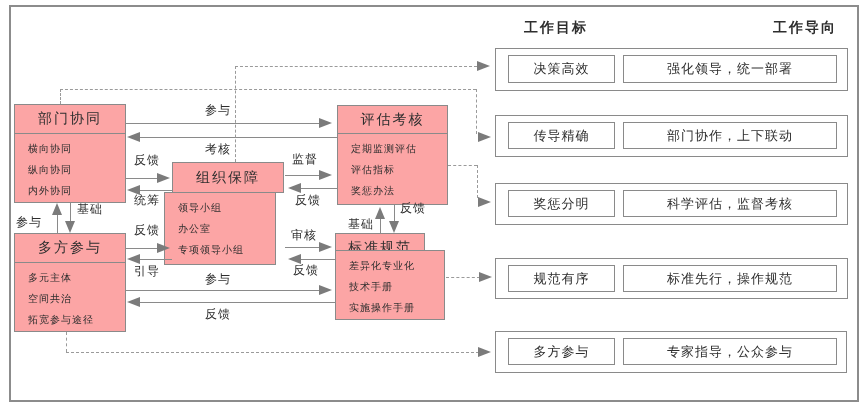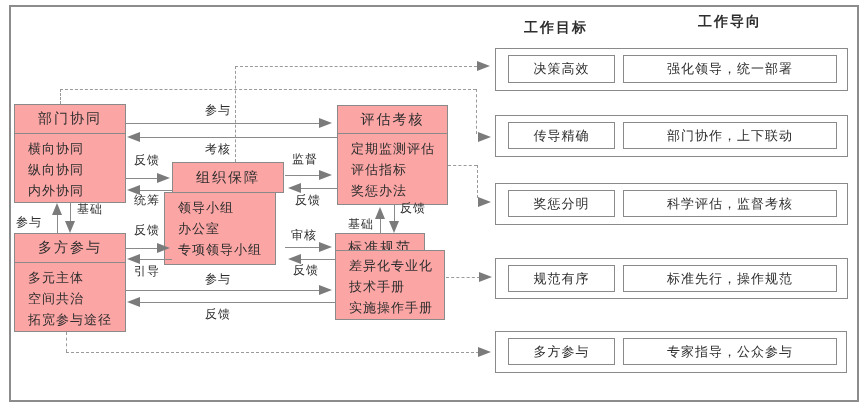--- a/index.html
+++ b/index.html
@@ -3,21 +3,21 @@
 <meta charset="utf-8">
 <style>
   html,body{margin:0;padding:0;background:#ffffff;}
   .canvas{
     position:relative;width:866px;height:407px;background:#ffffff;overflow:hidden;
     font-family:"Liberation Serif","DejaVu Serif",serif;color:#2e2e2e;
   }
   .frame{position:absolute;left:9px;top:5px;width:846px;height:393px;border:2px solid #8c8c8c;}
   .box{position:absolute;background:#fca5a5;border:1px solid #8a8a8a;box-sizing:border-box;}
   .hbox{display:flex;align-items:center;justify-content:center;font-size:14px;letter-spacing:2px;}
-  .sbox{font-size:13px;line-height:21px;padding:4px 0 0 13px;letter-spacing:1px;}
+  .sbox{font-size:10px;line-height:21px;padding:4px 0 0 13px;letter-spacing:1px;}
   .hline{position:absolute;height:1px;background:#8a8a8a;}
   .vline{position:absolute;width:1px;background:#8a8a8a;}
   .dash-h{position:absolute;height:0;border-top:1px dashed #9a9a9a;}
   .dash-v{position:absolute;width:0;border-left:1px dashed #9a9a9a;}
   .arr-r{position:absolute;width:0;height:0;border-top:5px solid transparent;border-bottom:5px solid transparent;border-left:13px solid #7b7b7b;}
   .arr-l{position:absolute;width:0;height:0;border-top:5px solid transparent;border-bottom:5px solid transparent;border-right:13px solid #7b7b7b;}
   .arr-u{position:absolute;width:0;height:0;border-left:5px solid transparent;border-right:5px solid transparent;border-bottom:12px solid #7b7b7b;}
   .arr-d{position:absolute;width:0;height:0;border-left:5px solid transparent;border-right:5px solid transparent;border-top:12px solid #7b7b7b;}
   .elabel{position:absolute;font-size:12px;letter-spacing:1px;white-space:nowrap;}
   .colhead{position:absolute;font-size:14px;font-weight:bold;letter-spacing:2px;text-align:center;}
@@ -136,21 +136,21 @@
   <div class="arr-r" style="left:478px;top:197px;"></div>
 
   <div class="dash-h" style="left:446px;top:277px;width:34px;"></div>
   <div class="arr-r" style="left:479px;top:272px;"></div>
 
   <div class="dash-v" style="left:66px;top:332px;height:20px;"></div>
   <div class="dash-h" style="left:66px;top:352px;width:413px;"></div>
   <div class="arr-r" style="left:478px;top:347px;"></div>
 
   <div class="colhead" style="left:496px;top:19px;width:120px;">工作目标</div>
-  <div class="colhead" style="left:623px;top:13px;width:214px;">工作导向</div>
+  <div class="colhead" style="left:623px;top:19px;width:214px;text-align:right;">工作导向</div>
 
   <div class="rowouter" style="left:495px;top:48px;width:353px;height:43px;"></div>
   <div class="rowinner" style="left:508px;top:55px;width:107px;height:28px;">决策高效</div>
   <div class="rowinner" style="left:623px;top:55px;width:214px;height:28px;">强化领导，统一部署</div>
 
   <div class="rowouter" style="left:495px;top:115px;width:353px;height:42px;"></div>
   <div class="rowinner" style="left:508px;top:122px;width:107px;height:27px;">传导精确</div>
   <div class="rowinner" style="left:623px;top:122px;width:214px;height:27px;">部门协作，上下联动</div>
 
   <div class="rowouter" style="left:495px;top:183px;width:353px;height:42px;"></div>

